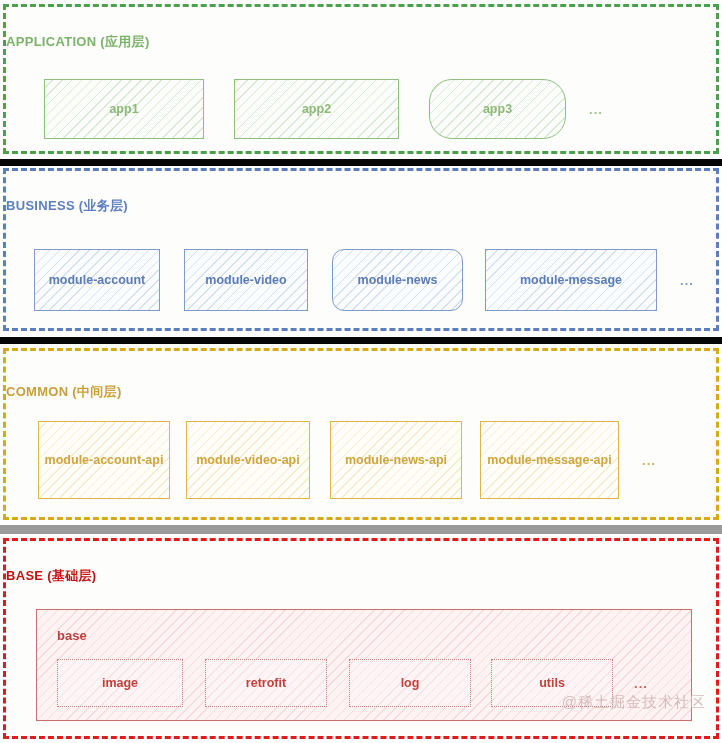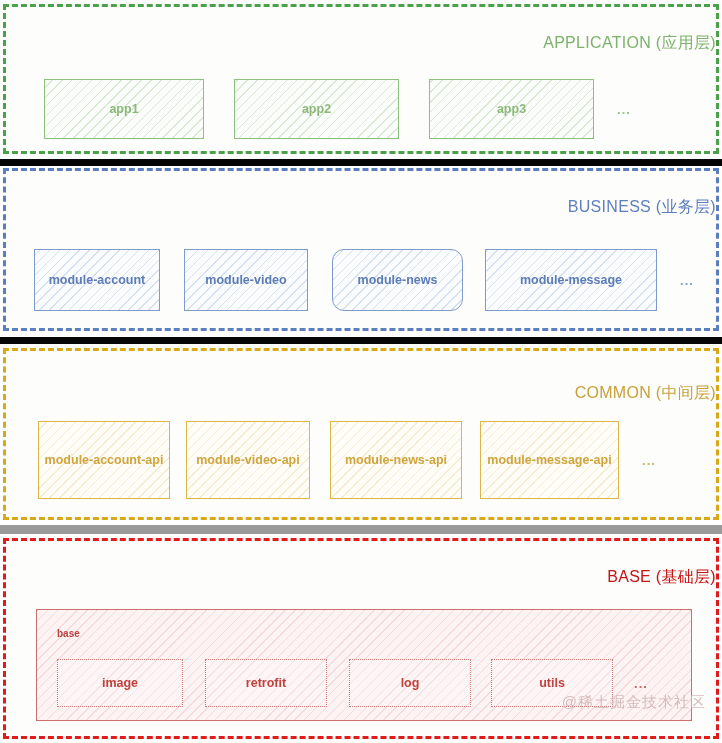--- a/index.html
+++ b/index.html
@@ -26,23 +26,23 @@
   
   .layer {
     position: absolute;
     left: 3px;
     width: 716px;
     box-sizing: border-box;
     background: #fdfdfb;
   }
 
   .layer-title {
-    text-align: right;
-    font-size: 16px;
-    font-weight: normal;
+    text-align: left;
+    font-size: 13px;
+    font-weight: bold;
     letter-spacing: .3px;
     width: 100%;
     position: absolute;
   }
 
   .row {
     position: absolute;
     display: flex;
     align-items: flex-start;
   }
@@ -161,21 +161,21 @@
       -45deg,
       rgba(210,120,120,0.20) 0px,
       rgba(210,120,120,0.20) 1px,
       rgba(255,255,255,0) 1px,
       rgba(255,255,255,0) 7px);
   }
   #base-box-label {
     position: absolute;
     top: 18px;
     left: 20px;
-    font-size: 10px;
+    font-size: 13px;
     font-weight: bold;
     color: #b8413f;
   }
   #base-row {
     position: absolute;
     top: 49px;
     left: 20px;
     display: flex;
     align-items: flex-start;
   }
@@ -211,21 +211,21 @@
 
   <div class="layer" id="layer-application">
     <div class="layer-title">APPLICATION (应用层)</div>
     <div class="row" id="app-row">
       <div class="node node-green" style="width:160px;height:60px;">
         <span>app1</span>
       </div>
       <div class="node node-green" style="width:165px;height:60px;margin-left:30px;">
         <span>app2</span>
       </div>
-      <div class="node node-green" style="width:165px;height:60px;margin-left:30px;">
+      <div class="node node-green" style="width:137px;height:60px;margin-left:30px;border-radius:23px;">
         <span>app3</span>
       </div>
       <div class="ellipsis ell-green" style="width:60px;height:60px;">...</div>
     </div>
   </div>
 
   <div class="sep" id="sep-1"></div>
 
   <div class="layer" id="layer-business">
     <div class="layer-title">BUSINESS (业务层)</div>

